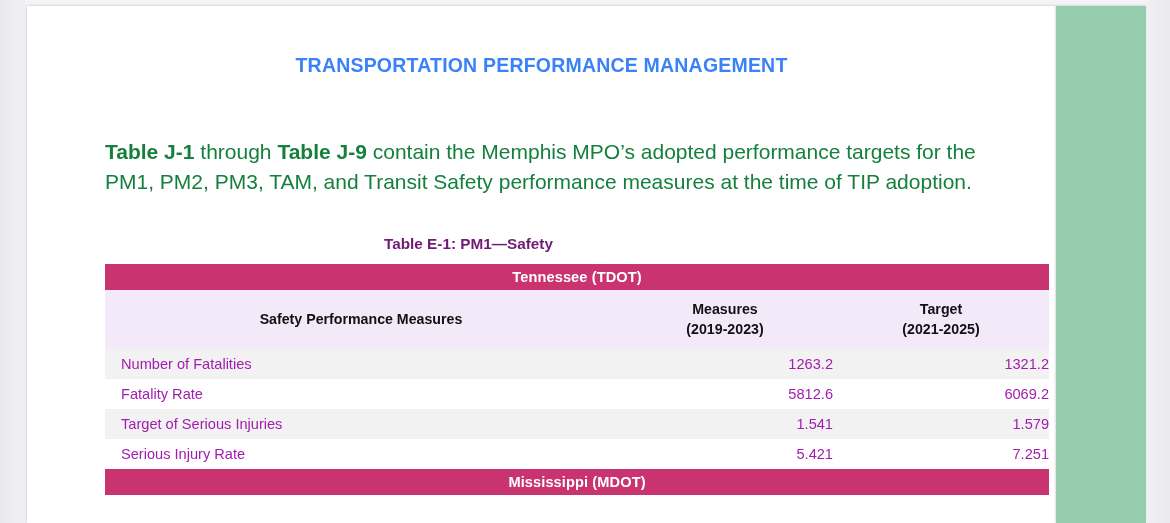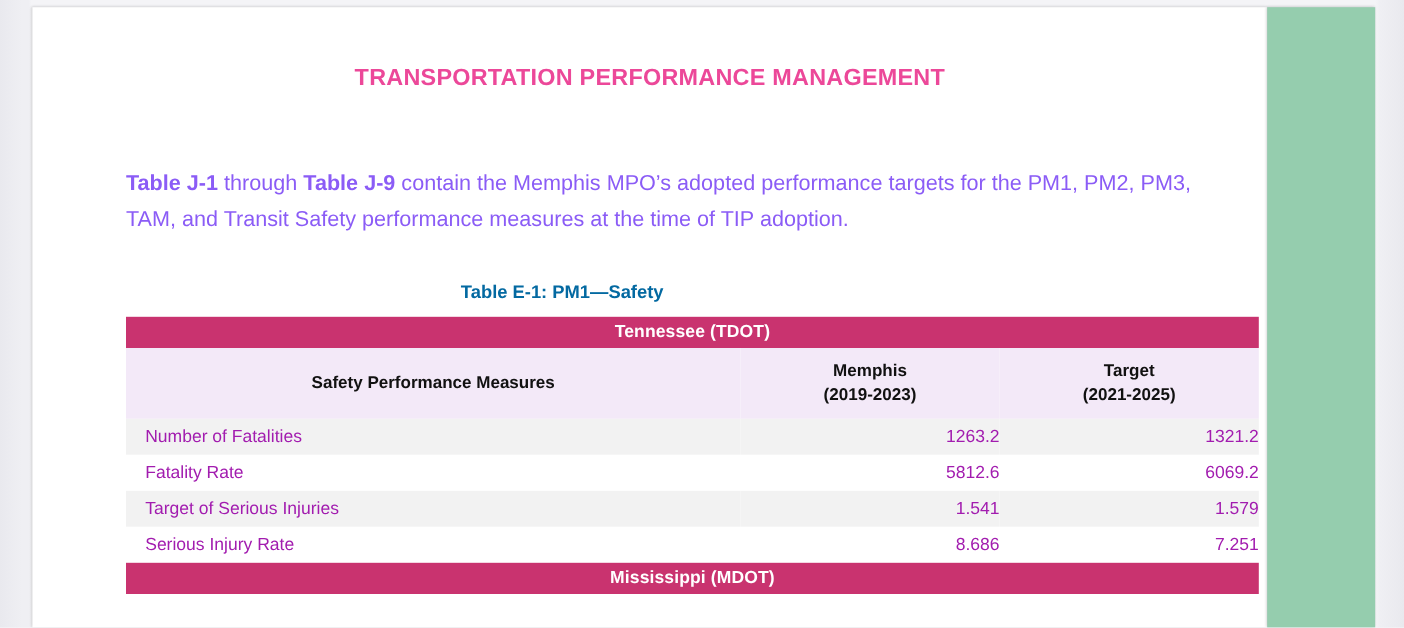--- a/index.html
+++ b/index.html
@@ -51,44 +51,44 @@
                  0 -1px 2px rgba(0,0,0,0.08);
   }
 
   
   .doc-title {
     position: absolute;
     left: 0;
     top: 48px;
     width: 1029px;
     text-align: center;
-    color: #ec4899;
+    color: #3b82f6;
     font-size: 19.5px;
     font-weight: bold;
     letter-spacing: 0.2px;
   }
 
   .body-paragraph {
     position: absolute;
     left: 78px;
     top: 131px;
     width: 920px;
-    color: #8b5cf6;
-    font-size: 18px;
+    color: #15803d;
+    font-size: 21px;
     line-height: 30px;
   }
   .body-paragraph b { font-weight: bold; }
 
   .table-caption {
     position: absolute;
     left: 0;
     top: 229px;
     width: 883px;
     text-align: center;
-    color: #0369a1;
+    color: #701a75;
     font-size: 15.3px;
     font-weight: bold;
   }
 
   
   #safety-table {
     position: absolute;
     left: 78px;
     top: 258px;
     width: 944px;
@@ -158,21 +158,21 @@
       </colgroup>
       <tbody>
 
         <tr class="state-band">
           <td colspan="3">Tennessee (TDOT)</td>
         </tr>
 
         <tr class="col-head">
           <td>Safety Performance Measures</td>
           <td>
-            <span>Memphis</span><br>
+            <span>Measures</span><br>
             <span>(2019-2023)</span>
           </td>
           <td>
             <span>Target</span><br>
             <span>(2021-2025)</span>
           </td>
         </tr>
 
         <tr class="data-row shaded">
           <td>Number of Fatalities</td>
@@ -184,21 +184,21 @@
           <td class="num">5812.6</td>
           <td class="num">6069.2</td>
         </tr>
         <tr class="data-row shaded">
           <td>Target of Serious Injuries</td>
           <td class="num">1.541</td>
           <td class="num">1.579</td>
         </tr>
         <tr class="data-row plain">
           <td>Serious Injury Rate</td>
-          <td class="num">8.686</td>
+          <td class="num">5.421</td>
           <td class="num">7.251</td>
         </tr>
 
         <tr class="state-band">
           <td colspan="3">Mississippi (MDOT)</td>
         </tr>
 
       </tbody>
     </table>
 

